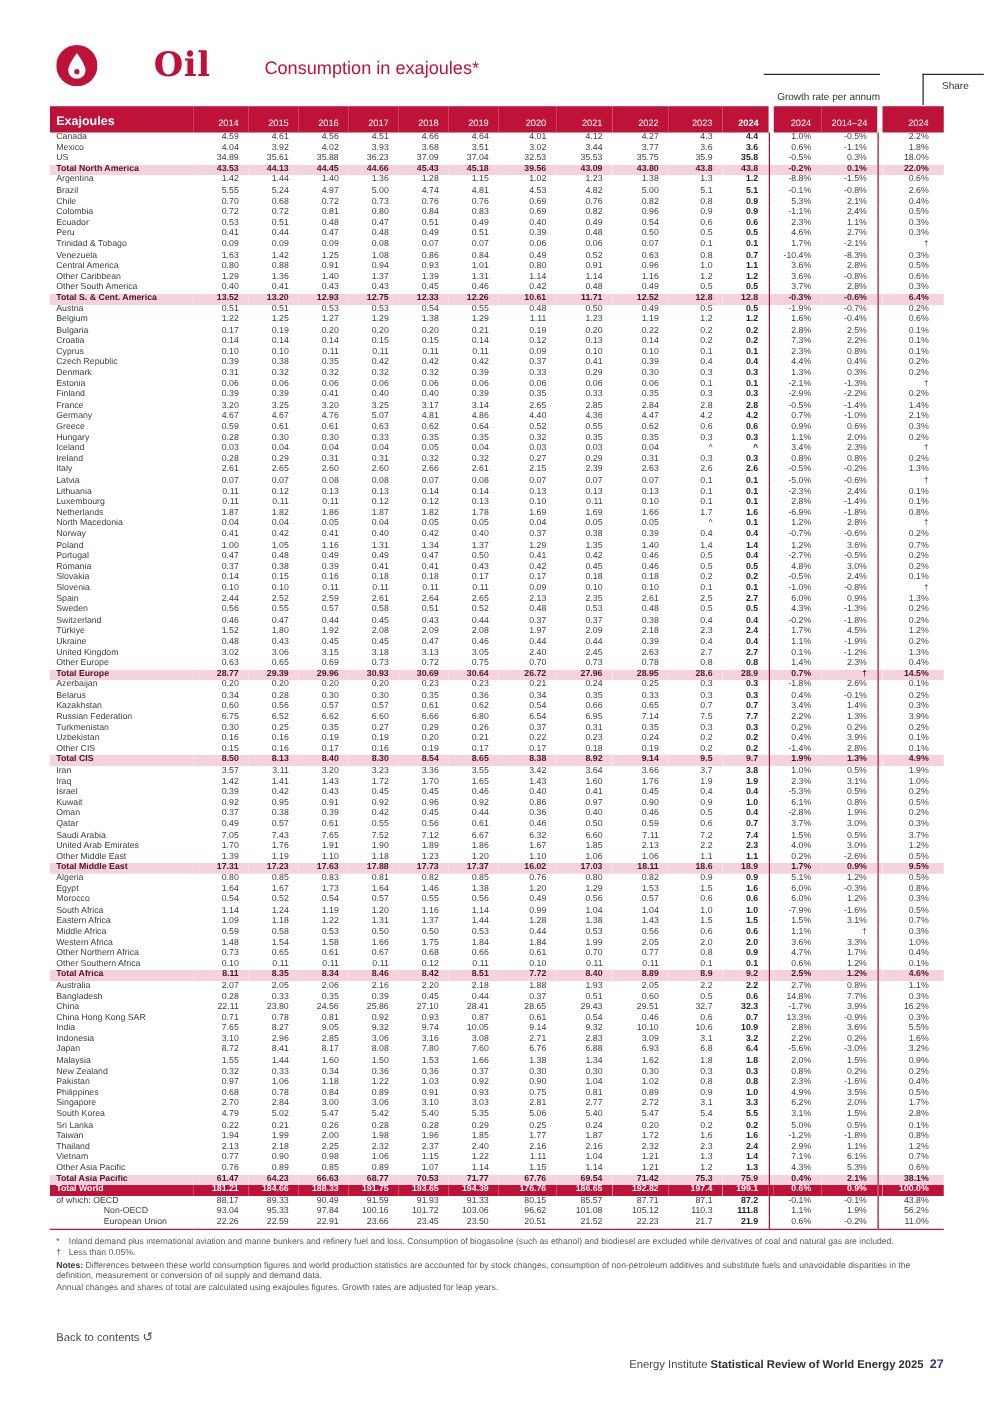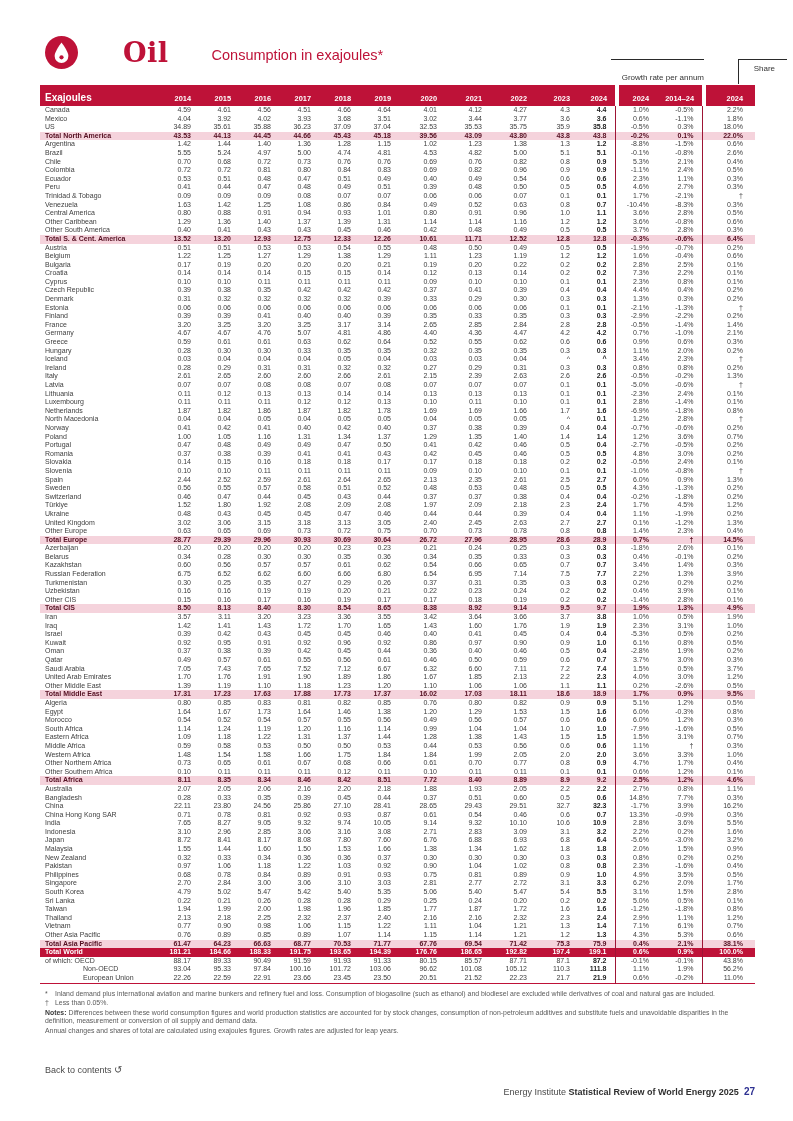--- a/index.html
+++ b/index.html
@@ -17,21 +17,21 @@
   
   .mini { position: absolute; top: 59px; height: 25px; font-size: 8px; color: #333; }
   .mini-growth { left: 611px; width: 93px; border-top: 1px solid #2a2a2a; text-align: right; padding-top: 13px; }
   .mini-share { left: 706px; width: 49px; border-top: 1px solid #2a2a2a; border-left: 1px solid #2a2a2a;
     text-align: right; padding: 4px 12px 0 0; margin-left: 32px; }
 
   
   .tblwrap { position: absolute; left: 40px; top: 85px; }
   table { border-collapse: collapse; table-layout: fixed; width: 715px;
     border-bottom: 1px solid #BE1238; }
-  thead th { background: #BE1238; color: #fff; font-weight: bold; font-size: 7.4px;
+  thead th { background: #BE1238; color: #fff; font-weight: normal; font-size: 7.4px;
     vertical-align: bottom; padding: 0 8px 3px 0; text-align: right; height: 21px; white-space: nowrap; }
   thead th.cl { text-align: left; padding: 0 0 3px 5px; font-weight: bold; font-size: 10px; }
   thead th.sep { background: #fff; padding: 0; }
   thead th.b { font-weight: bold; }
   thead th.cs { padding-right: 12px; }
 
   tbody td { font-size: 7px; line-height: 8.6px; height: 8.6px; color: #3D3D3D;
     text-align: right; padding: 0 8px 0 0; white-space: nowrap; overflow: hidden; }
   tbody td.cl { text-align: left; padding: 0 0 0 5px; }
   tbody td.ind { padding-left: 43px; }

